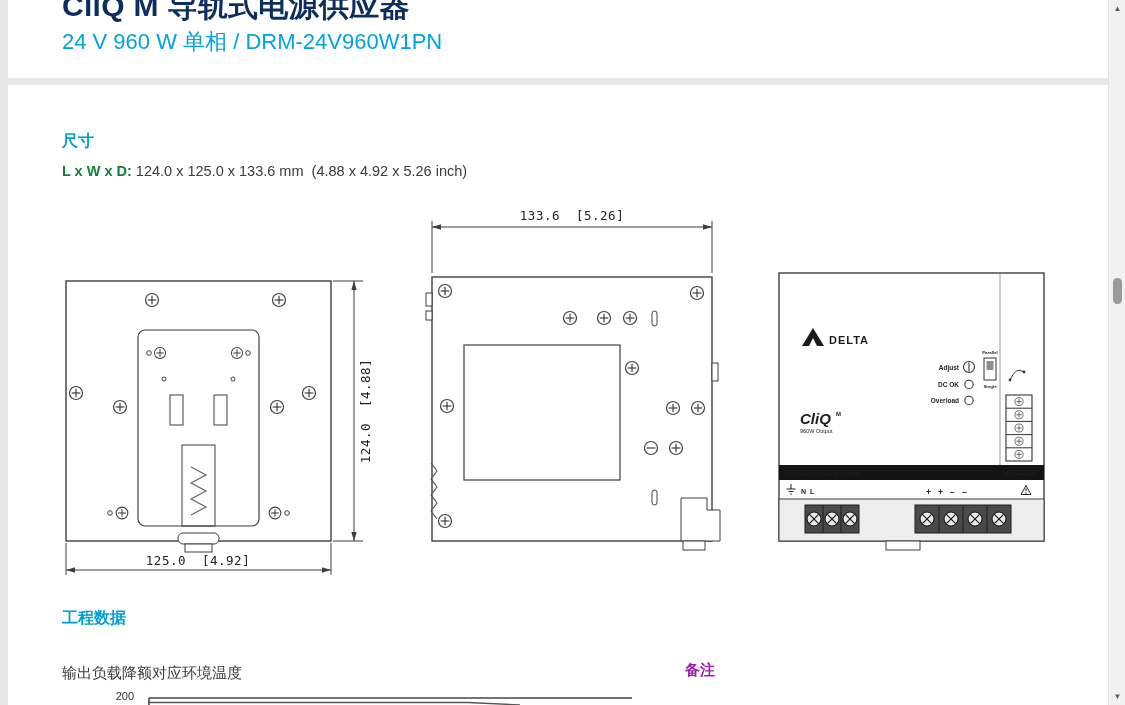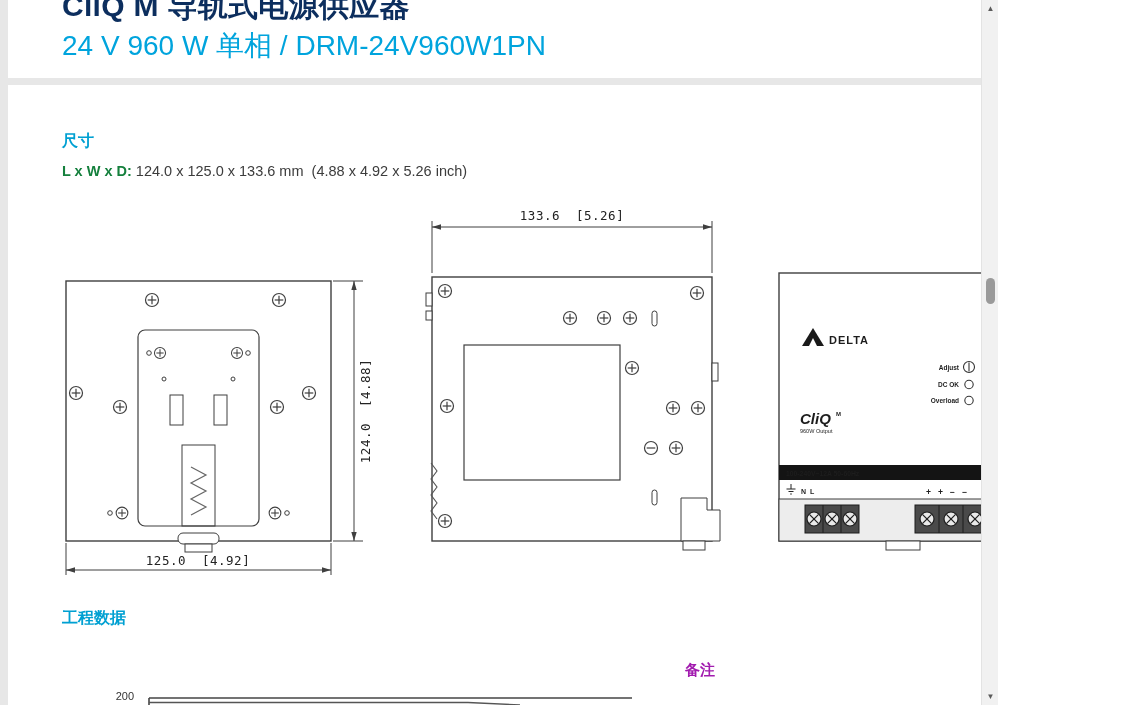--- a/index.html
+++ b/index.html
@@ -1,23 +1,23 @@
 <!DOCTYPE html>
 <html><head>
 <meta charset="utf-8">
 <style>
   *{margin:0;padding:0;box-sizing:border-box}
   html,body{background:#fff}
   body{font-family:"Liberation Sans",sans-serif}
-  .screen{position:relative;width:998px;height:705px;overflow:hidden;background:#fff}
+  .screen{position:relative;width:1125px;height:705px;overflow:hidden;background:#fff}
   .edge-strip{position:absolute;left:0;top:0;width:8px;height:705px;background:#e7e7e7}
   .header-divider{position:absolute;left:0;top:78px;width:1108px;height:7px;background:#e7e7e7}
   .header{position:absolute;left:8px;top:0;width:1100px;height:78px;background:#fff;overflow:hidden}
   .page-title{position:absolute;left:54px;top:-14px;font-size:30px;font-weight:700;color:#0c2e5e;letter-spacing:.3px;white-space:nowrap}
-  .page-subtitle{position:absolute;left:54px;top:27px;font-size:28px;font-weight:400;color:#00a4dd;white-space:nowrap}
+  .page-subtitle{position:absolute;left:54px;top:27px;font-size:22px;font-weight:400;color:#00a4dd;white-space:nowrap}
   .section-heading{position:absolute;font-size:16px;font-weight:700;color:#00a0d2;white-space:nowrap}
   .dims-line{position:absolute;left:62px;top:163px;font-size:14.5px;color:#3c3c3c;white-space:nowrap}
   .dims-line .b{font-weight:700;color:#15803d}
   .chart-title{position:absolute;left:62px;top:664px;font-size:15px;color:#3a3a3a;white-space:nowrap}
   .notes-label{position:absolute;left:685px;top:661px;font-size:15px;font-weight:700;color:#a21caf;white-space:nowrap}
   .y-tick{position:absolute;left:104px;top:690px;width:30px;text-align:right;font-size:11px;color:#333}
   .drawing{position:absolute}
   .dim-text{font-family:"DejaVu Sans Mono",monospace;font-size:12.5px;fill:#222;letter-spacing:.5px}
   .pt{font-family:"Liberation Sans",sans-serif;fill:#1d1d1d}
   .scrollbar{position:absolute;right:0;top:0;width:17px;height:705px;background:#f1f1f1;border-left:1px solid #e3e3e3}
@@ -229,20 +229,21 @@
       <line x1="209" y1="233" x2="209" y2="261" stroke="#1d1d1d"></line>
       <use href="#xscrew" transform="translate(149,247)"></use>
       <use href="#xscrew" transform="translate(173,247)"></use>
       <use href="#xscrew" transform="translate(197,247)"></use>
       <use href="#xscrew" transform="translate(221,247)"></use>
       <rect x="108" y="269" width="34" height="9" fill="#fff" stroke="#3f3f3f"></rect>
     </g>
   </svg>
 
   <div class="section-heading" style="left:62px;top:608px">工程数据</div>
+  <div class="chart-title">输出负载降额对应环境温度</div>
   <div class="notes-label">备注</div>
   <div class="y-tick">200</div>
 
   <svg class="drawing" style="left:148px;top:694px" width="500" height="11" viewBox="0 0 500 11">
     <line x1="1" y1="4" x2="484" y2="4" stroke="#444" stroke-width="1.6"></line>
     <line x1="1" y1="4" x2="1" y2="11" stroke="#444" stroke-width="1.6"></line>
     <line x1="1" y1="8.5" x2="320" y2="8.5" stroke="#555" stroke-width="1.3"></line>
     <line x1="320" y1="8.5" x2="372" y2="11" stroke="#555" stroke-width="1.3"></line>
   </svg>
 

